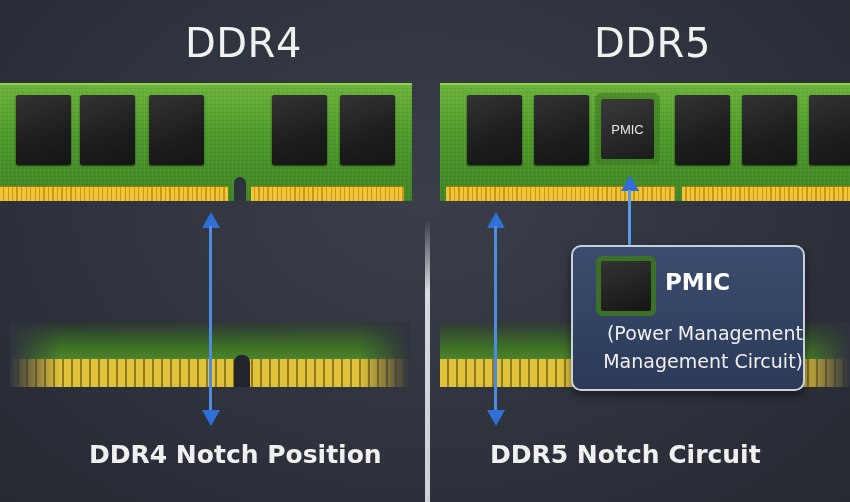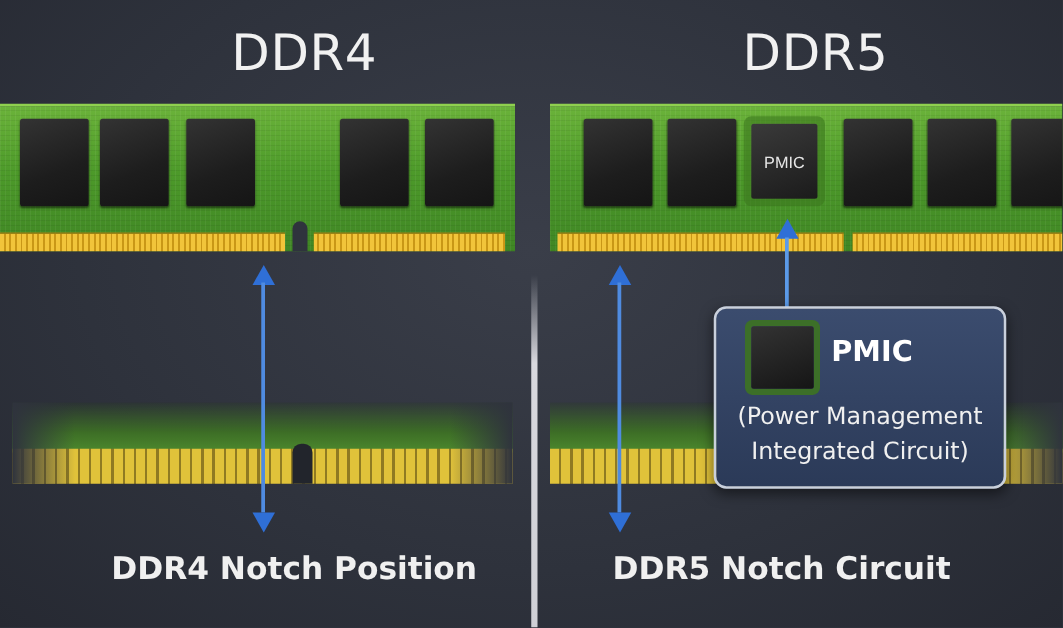--- a/index.html
+++ b/index.html
@@ -25,21 +25,21 @@
   .bpcb{position:absolute;left:0;right:0;top:0;height:40px;background:linear-gradient(180deg,rgba(40,60,30,0.2),#3d6e26 60%,#4d8a2e);filter:blur(0.3px);}
   .bgold{position:absolute;left:0;right:0;bottom:0;height:28px;background:repeating-linear-gradient(90deg,#e0c23a 0 7px,#8f7a22 7px 9px);}
   .bnotch{position:absolute;bottom:0;width:16px;height:32px;background:#22252c;border-radius:7px 7px 0 0;}
   .fade-l,.fade-r{position:absolute;top:0;bottom:0;width:50px;}
   .fade-l{left:0;background:linear-gradient(90deg,#2f333d,rgba(47,51,61,0));}
   .fade-r{right:0;background:linear-gradient(270deg,#2f333d,rgba(47,51,61,0));}
   .caption{position:absolute;top:440px;font-weight:bold;font-size:25px;color:#f0f0f0;}
   .callout{position:absolute;left:571px;top:245px;width:230px;height:142px;background:linear-gradient(180deg,#3b4c6e,#2b3a58);border:2px solid #c9d0dc;border-radius:10px;box-shadow:0 4px 10px rgba(0,0,0,0.5);}
   .callout .mini{position:absolute;left:28px;top:14px;width:50px;height:50px;background:linear-gradient(160deg,#333,#151515);border-radius:2px;box-shadow:0 0 0 5px #3c6f28;}
   .callout .ctitle{position:absolute;left:92px;top:22px;font-weight:bold;font-size:23px;color:#fff;}
-  .callout .cdesc{position:absolute;left:0;right:0;top:72px;text-align:center;font-size:19px;color:#f0f0f0;line-height:28px;}
+  .callout .cdesc{position:absolute;left:0;right:0;top:72px;text-align:right;font-size:19px;color:#f0f0f0;line-height:28px;}
 </style>
 </head>
 <body>
 
 <div class="bg"></div>
 
 <div class="title" style="left:185px;width:110px;">DDR4</div>
 <div class="title" style="left:594px;width:110px;">DDR5</div>
 
 <div class="module" style="left:0;width:412px;">
@@ -90,18 +90,18 @@
 <div class="arrow-head down" style="left:487px;top:410px;"></div>
 
 <div class="arrow-head up" style="left:621px;top:175px;"></div>
 <div class="arrow-line" style="left:628px;top:190px;height:56px;background:#5b9ae8;"></div>
 
 <div class="callout">
   <div class="mini"></div>
   <div class="ctitle">PMIC</div>
   <div class="cdesc">
     <div>(Power Management</div>
-    <div>Integrated Circuit)</div>
+    <div>Management Circuit)</div>
   </div>
 </div>
 
 <div class="caption" style="left:89px;">DDR4 Notch Position</div>
 <div class="caption" style="left:490px;">DDR5 Notch Circuit</div>
 
 </body></html>

